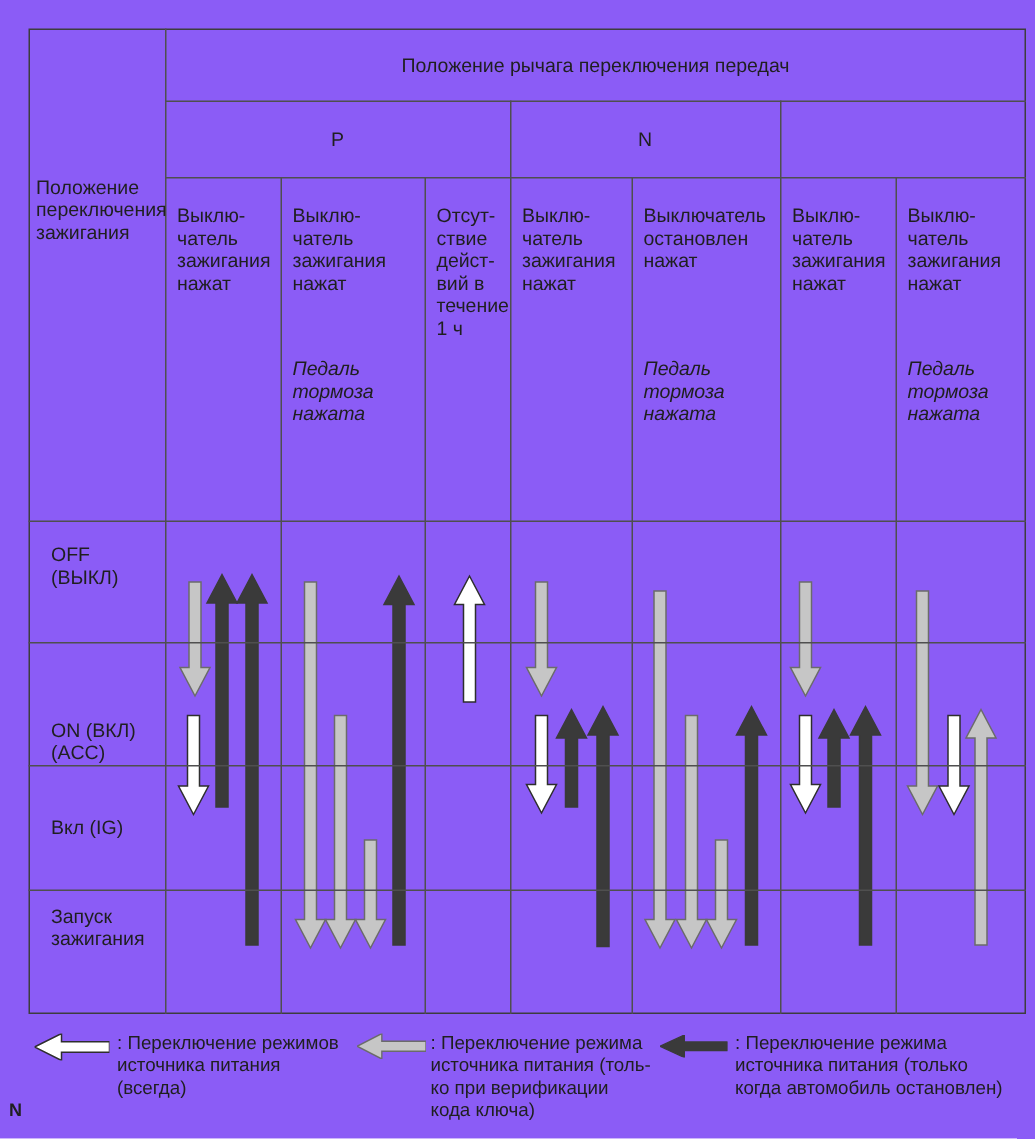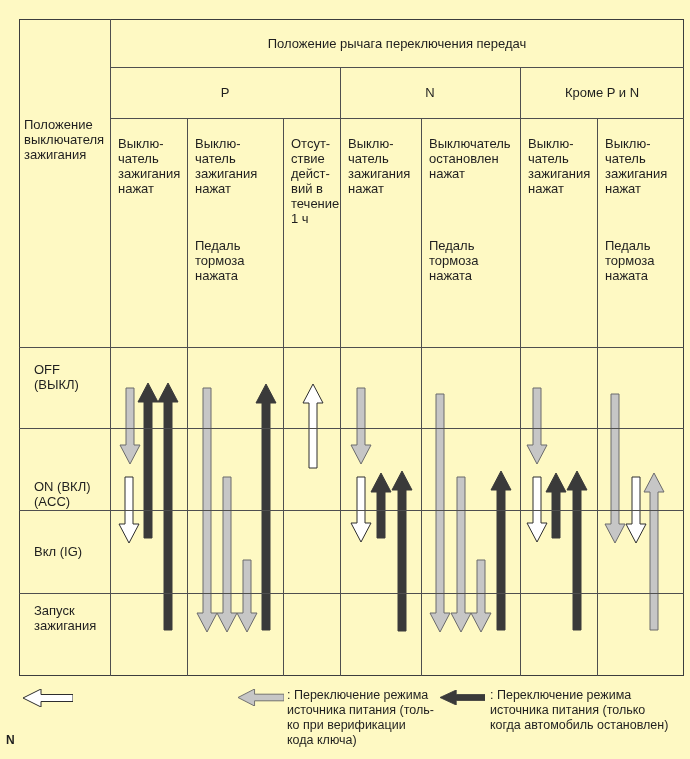--- a/index.html
+++ b/index.html
@@ -1,27 +1,27 @@
 <!DOCTYPE html>
 <html><head>
 <meta charset="utf-8">
 <style>
   html,body{margin:0;padding:0;background:#ffffff;}
   #diagram{
-    position:relative;width:690px;height:759px;background:#fef9c3;
+    position:relative;width:690px;height:759px;background:#8b5cf6;
     font-family:"Liberation Sans",sans-serif;color:#1f1f1f;overflow:hidden;
   }
   .line{position:absolute;background:#4f4f4f;z-index:2;}
   .vline{width:1px;}
   .hline{height:1px;}
   .outer{position:absolute;left:19px;top:19px;width:663px;height:655px;border:1px solid #3d3d3d;z-index:2;pointer-events:none;}
   .txt{position:absolute;z-index:3;font-size:13px;line-height:15px;white-space:pre;}
   .center{display:flex;align-items:center;justify-content:center;text-align:center;}
   .colmain{top:136px;}
-  .colsub{top:238px;}
+  .colsub{top:238px;font-style:italic;}
   .rowlabel{left:34px;}
   .legend-text{position:absolute;z-index:3;font-size:12.5px;line-height:15px;white-space:pre;}
   .legend-arrow{position:absolute;z-index:3;}
   #arrows-layer{position:absolute;left:0;top:0;width:690px;height:759px;z-index:1;}
   .footnote{position:absolute;z-index:3;font-size:12px;font-weight:bold;}
 </style>
 </head>
 <body>
 
 <div id="diagram">
@@ -112,26 +112,25 @@
   <div class="line hline" style="left:110px;top:67px;width:574px"></div>
   <div class="line hline" style="left:110px;top:118px;width:574px"></div>
   <div class="line hline" style="left:19px;top:347px;width:665px"></div>
   <div class="line hline" style="left:19px;top:428px;width:665px"></div>
   <div class="line hline" style="left:19px;top:510px;width:665px"></div>
   <div class="line hline" style="left:19px;top:593px;width:665px"></div>
 
   <div class="txt center" style="left:110px;top:19px;width:574px;height:48px">Положение рычага переключения передач</div>
 
   <div class="txt" style="left:24px;top:117px">Положение
-выключателя
+переключения
 зажигания</div>
 
   <div class="txt center" style="left:110px;top:67px;width:230px;height:51px">P</div>
   <div class="txt center" style="left:340px;top:67px;width:180px;height:51px">N</div>
-  <div class="txt center" style="left:520px;top:67px;width:164px;height:51px">Кроме P и N</div>
 
   <div class="txt colmain" style="left:118px">Выклю-
 чатель
 зажигания
 нажат</div>
   <div class="txt colmain" style="left:195px">Выклю-
 чатель
 зажигания
 нажат</div>
   <div class="txt colsub" style="left:195px">Педаль
@@ -169,20 +168,23 @@
 (ВЫКЛ)</div>
   <div class="txt rowlabel" style="top:479px">ON (ВКЛ)
 (ACC)</div>
   <div class="txt rowlabel" style="top:544px">Вкл (IG)</div>
   <div class="txt rowlabel" style="top:603px">Запуск
 зажигания</div>
 
   <svg class="legend-arrow" style="left:23px;top:689px" width="50" height="18" viewBox="0 0 50 18" preserveAspectRatio="none">
     <polygon points="0,9 18,0 18,5.5 50,5.5 50,12.5 18,12.5 18,18" stroke-width="1" fill="#ffffff" stroke="#2e2e2e"></polygon>
   </svg>
+  <div class="legend-text" style="left:78px;top:688px">: Переключение режимов
+источника питания
+(всегда)</div>
 
   <svg class="legend-arrow" style="left:238px;top:689px" width="46" height="17" viewBox="0 0 50 18" preserveAspectRatio="none">
     <polygon points="0,9 18,0 18,5.5 50,5.5 50,12.5 18,12.5 18,18" stroke-width="1" fill="#c6c6c6" stroke="#6b6b6b"></polygon>
   </svg>
   <div class="legend-text" style="left:287px;top:688px">: Переключение режима
 источника питания (толь-
 ко при верификации
 кода ключа)</div>
 
   <svg class="legend-arrow" style="left:440px;top:690px" width="45" height="15" viewBox="0 0 50 18" preserveAspectRatio="none">

